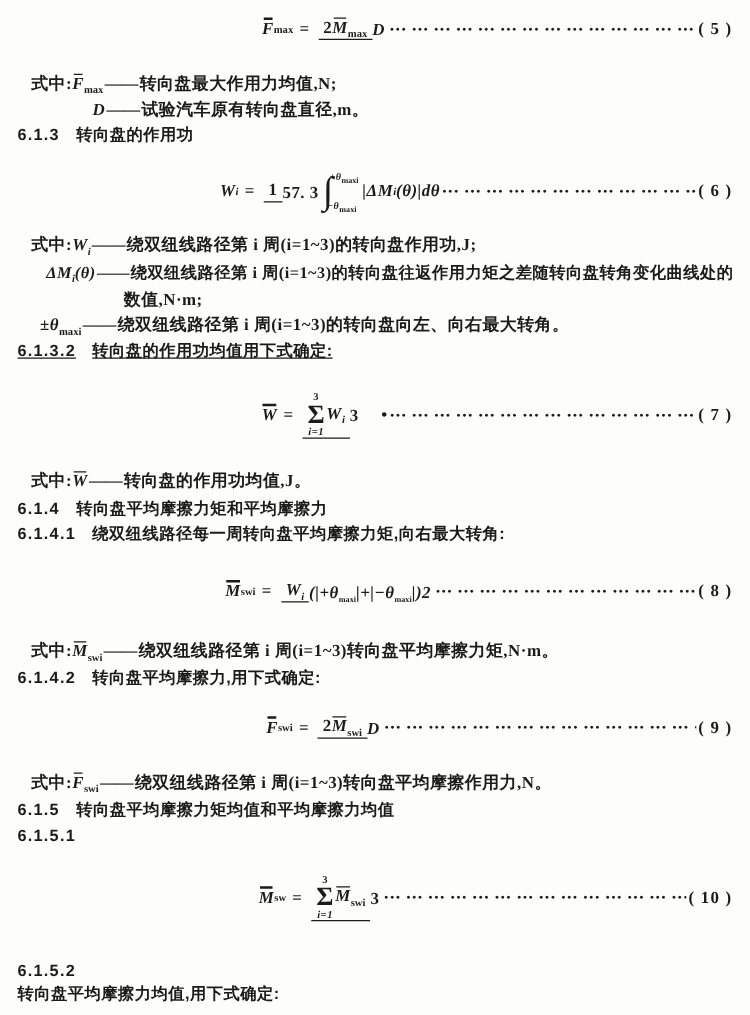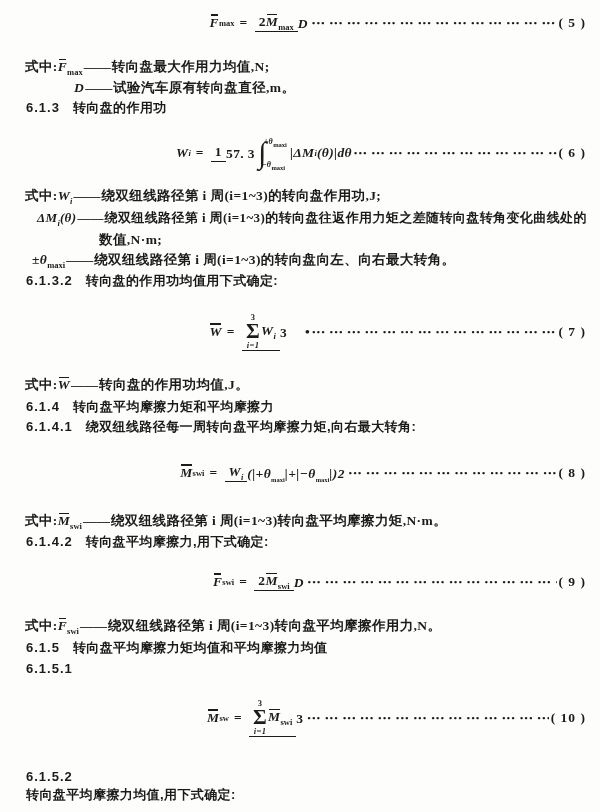--- a/index.html
+++ b/index.html
@@ -11,21 +11,21 @@
     font-size:13.5px;font-weight:600;letter-spacing:.4px;
   }
   
   .def{display:flex;align-items:baseline;line-height:18px;white-space:nowrap;}
   .prefix{flex:none;}
   .dsym{flex:none;}
   .ddash{flex:none;letter-spacing:0;margin:0 1px;}
   .ddesc{flex:none;}
   .sec{display:flex;align-items:baseline;line-height:18px;white-space:nowrap;
        font-family:"Liberation Sans",sans-serif;font-weight:700;font-size:13px;letter-spacing:.4px;}
-  .secnum{flex:none;margin-right:13px;letter-spacing:1px;margin-left:12px;}
+  .secnum{flex:none;margin-right:13px;letter-spacing:1px;}
   
   .mv{font-family:"Liberation Serif",serif;font-style:italic;font-weight:700;}
   .mn{font-family:"Liberation Serif",serif;font-style:normal;font-weight:700;}
   sub{font-size:8.5px;line-height:0;letter-spacing:0;}
   sub.t{font-size:6.5px;}
   .ovr{position:relative;display:inline-block;line-height:1.05;}
   .ovr::after{content:"";position:absolute;left:1px;right:1px;top:-1.5px;height:1.5px;background:#1b1b1b;}
   .frac{display:inline-flex;flex-direction:row;align-items:center;vertical-align:middle;margin:0 2px;}
   .num{border-bottom:1.5px solid #1b1b1b;padding:0 4px 1px;white-space:nowrap;text-align:center;}
   .num.row{display:flex;align-items:center;justify-content:center;gap:1px;}
@@ -131,21 +131,21 @@
   </div>
   <div class="def" style="margin-top:4px;padding-left:85px;font-family:Liberation Serif, serif;">
     <span class="ddesc">数值,N·m;</span>
   </div>
   <div class="def" style="margin-top:2px;padding-left:18px;">
     <span class="dsym"><span class="mv">±θ</span><sub class="mn">maxi</sub></span>
     <span class="ddash">——</span>
     <span class="ddesc">绕双纽线路径第 i 周(i=1~3)的转向盘向左、向右最大转角。</span>
   </div>
 
-  <div class="sec" style="margin-top:3px;">
+  <div class="sec" style="margin-top:3px;text-decoration:underline;">
     <span class="secnum">6.1.3.2</span>
     <span>转向盘的作用功均值用下式确定:</span>
   </div>
 
   <div class="eqrow" style="margin-top:10px;height:64px;">
     <span class="sp"></span>
     <span class="eqbody">
       <span class="ovr mv">W</span>
       <span class="op mn">=</span>
       <span class="frac">

